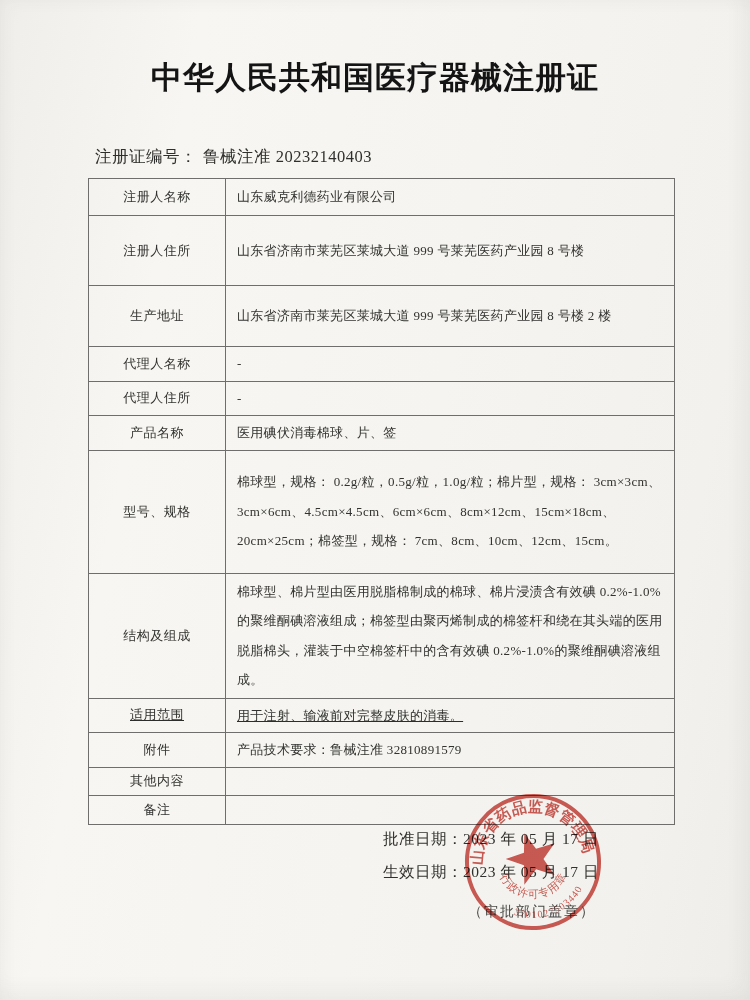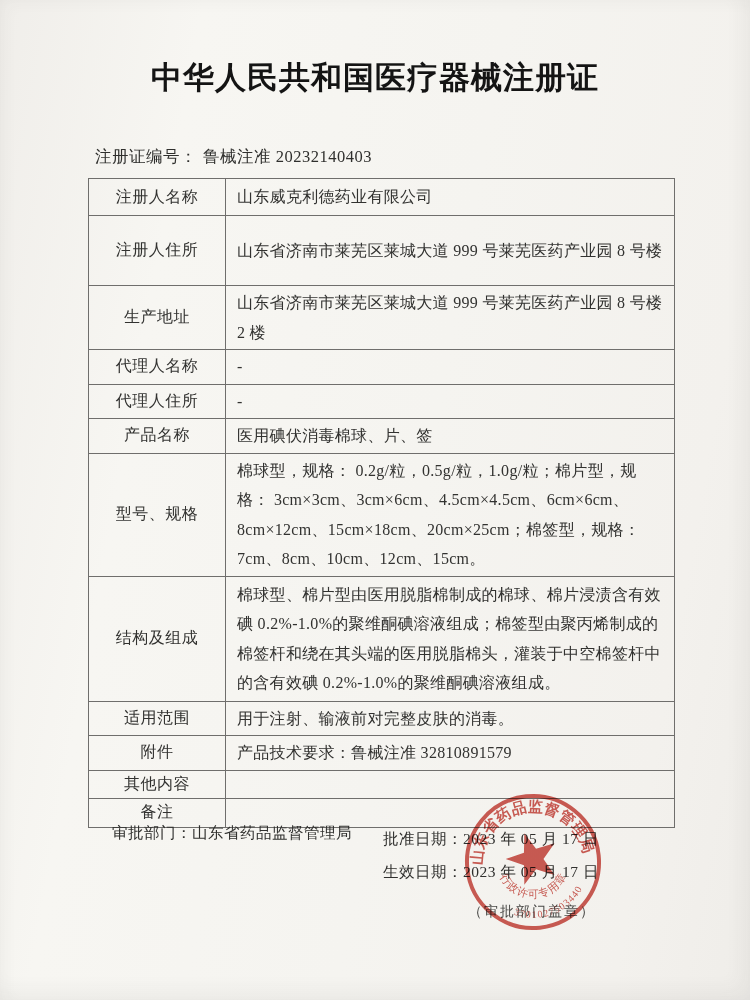--- a/index.html
+++ b/index.html
@@ -23,34 +23,34 @@
     position:absolute; top:146px; left:95px;
     font-size:16.5px; color:#2f2f2d; letter-spacing:0.5px;
   }
   .regline .num { margin-left:6px; }
   table.cert {
     position:absolute; top:178px; left:88px;
     width:587px; border-collapse:collapse; table-layout:fixed;
   }
   table.cert td {
     border:1px solid #6f6e6c;
-    font-size:16px; color:#323230;
+    font-size:13px; color:#323230;
     vertical-align:middle;
   }
   td.lbl { width:128px; text-align:center; padding:2px 4px; letter-spacing:0.5px; }
   td.val { padding:2px 10px 2px 11px; line-height:29.5px; letter-spacing:0.3px; }
   tr.r0  { height:37px; }
   tr.r1  { height:70px; }
   tr.r2  { height:61px; }
   tr.r3  { height:30px; }
   tr.r4  { height:30px;padding-left:20px; }
   tr.r5  { height:34px; }
   tr.r6  { height:123px; }
   tr.r7  { height:125px; }
-  tr.r8  { height:32px; }
+  tr.r8  { height:32px;text-decoration:underline; }
   tr.r9  { height:33px; }
   tr.r10 { height:28px; }
   tr.r11 { height:29px; }
   .dept {
     position:absolute; left:112px; top:823px;
     font-size:15.5px; color:#2f2f2d; letter-spacing:0.5px;
   }
   .dates {
     position:absolute; left:383px; top:822px;
     font-size:15.5px; color:#2f2f2d; line-height:33px; letter-spacing:0.5px;
@@ -129,21 +129,20 @@
         <td class="lbl">其他内容</td>
         <td class="val"></td>
       </tr>
       <tr class="r11">
         <td class="lbl">备注</td>
         <td class="val"></td>
       </tr>
     </tbody>
   </table>
 
-  <div class="dept">审批部门：山东省药品监督管理局</div>
 
   <div class="dates">
     <div>批准日期：2023 年 05 月 17 日</div>
     <div>生效日期：2023 年 05 月 17 日</div>
   </div>
 
   <div class="seal-note">（审批部门盖章）</div>
 
   <svg class="stamp" viewBox="-82 -82 164 164" xmlns="http://www.w3.org/2000/svg">
     <defs>

